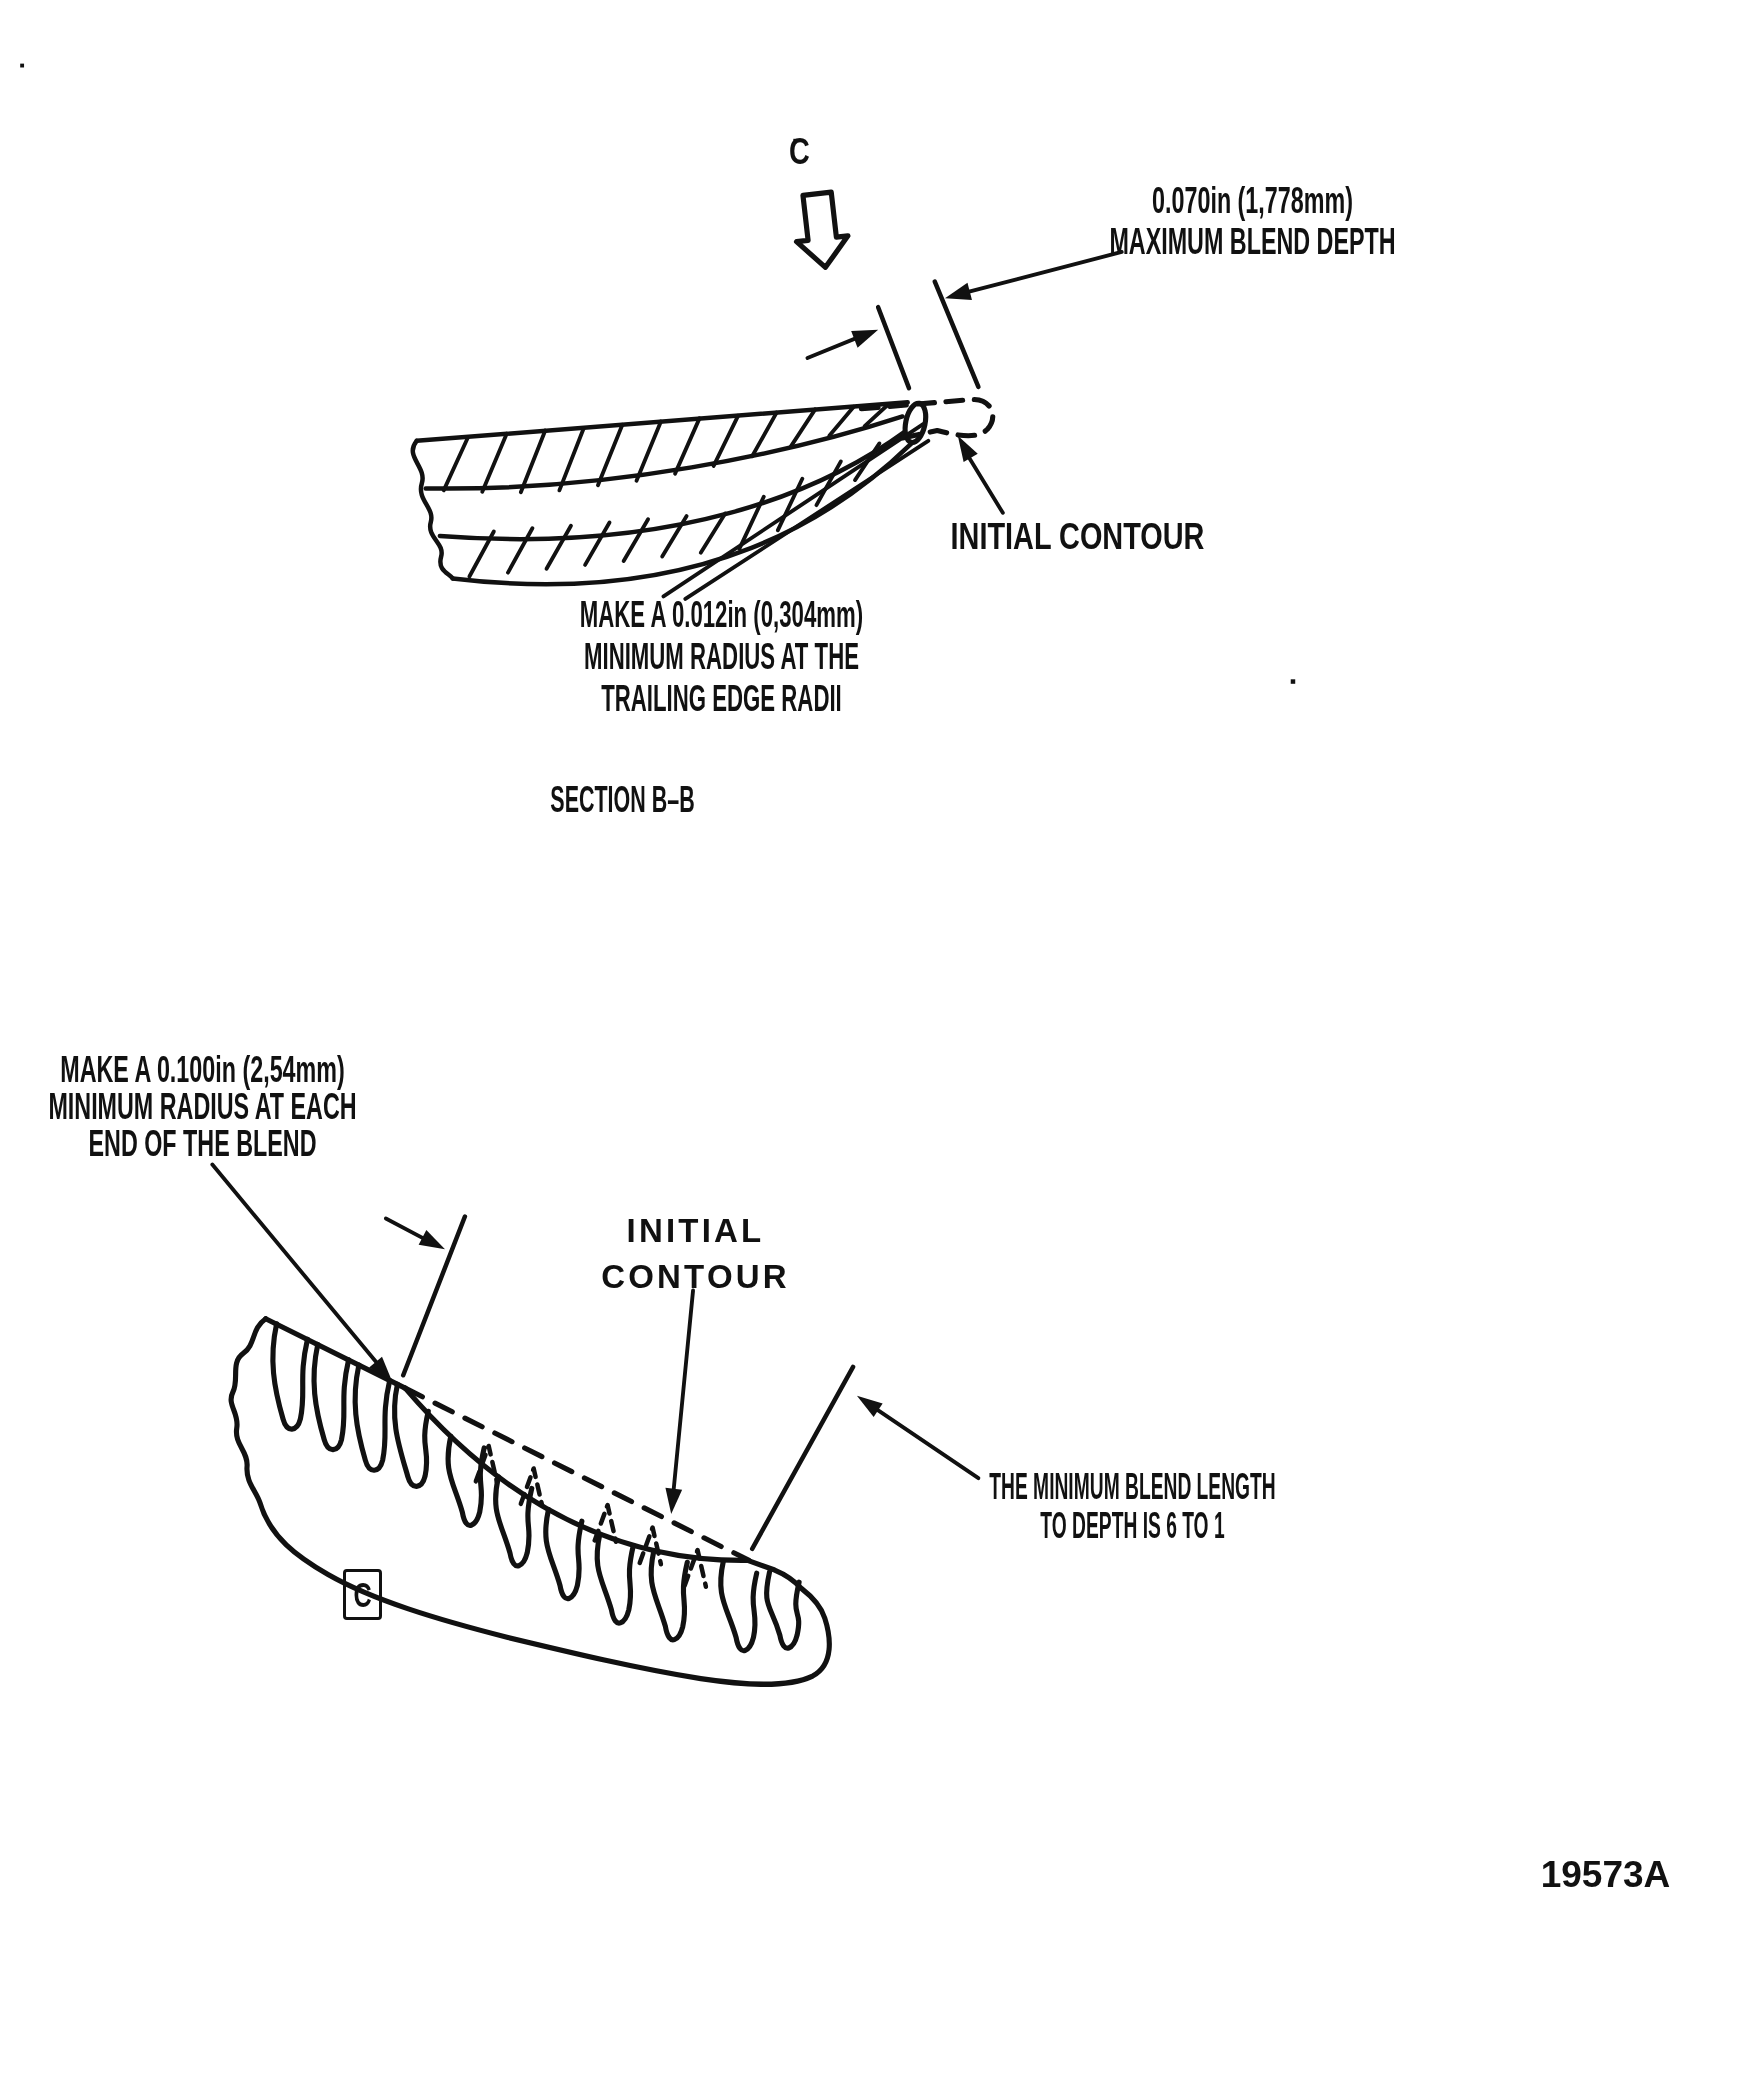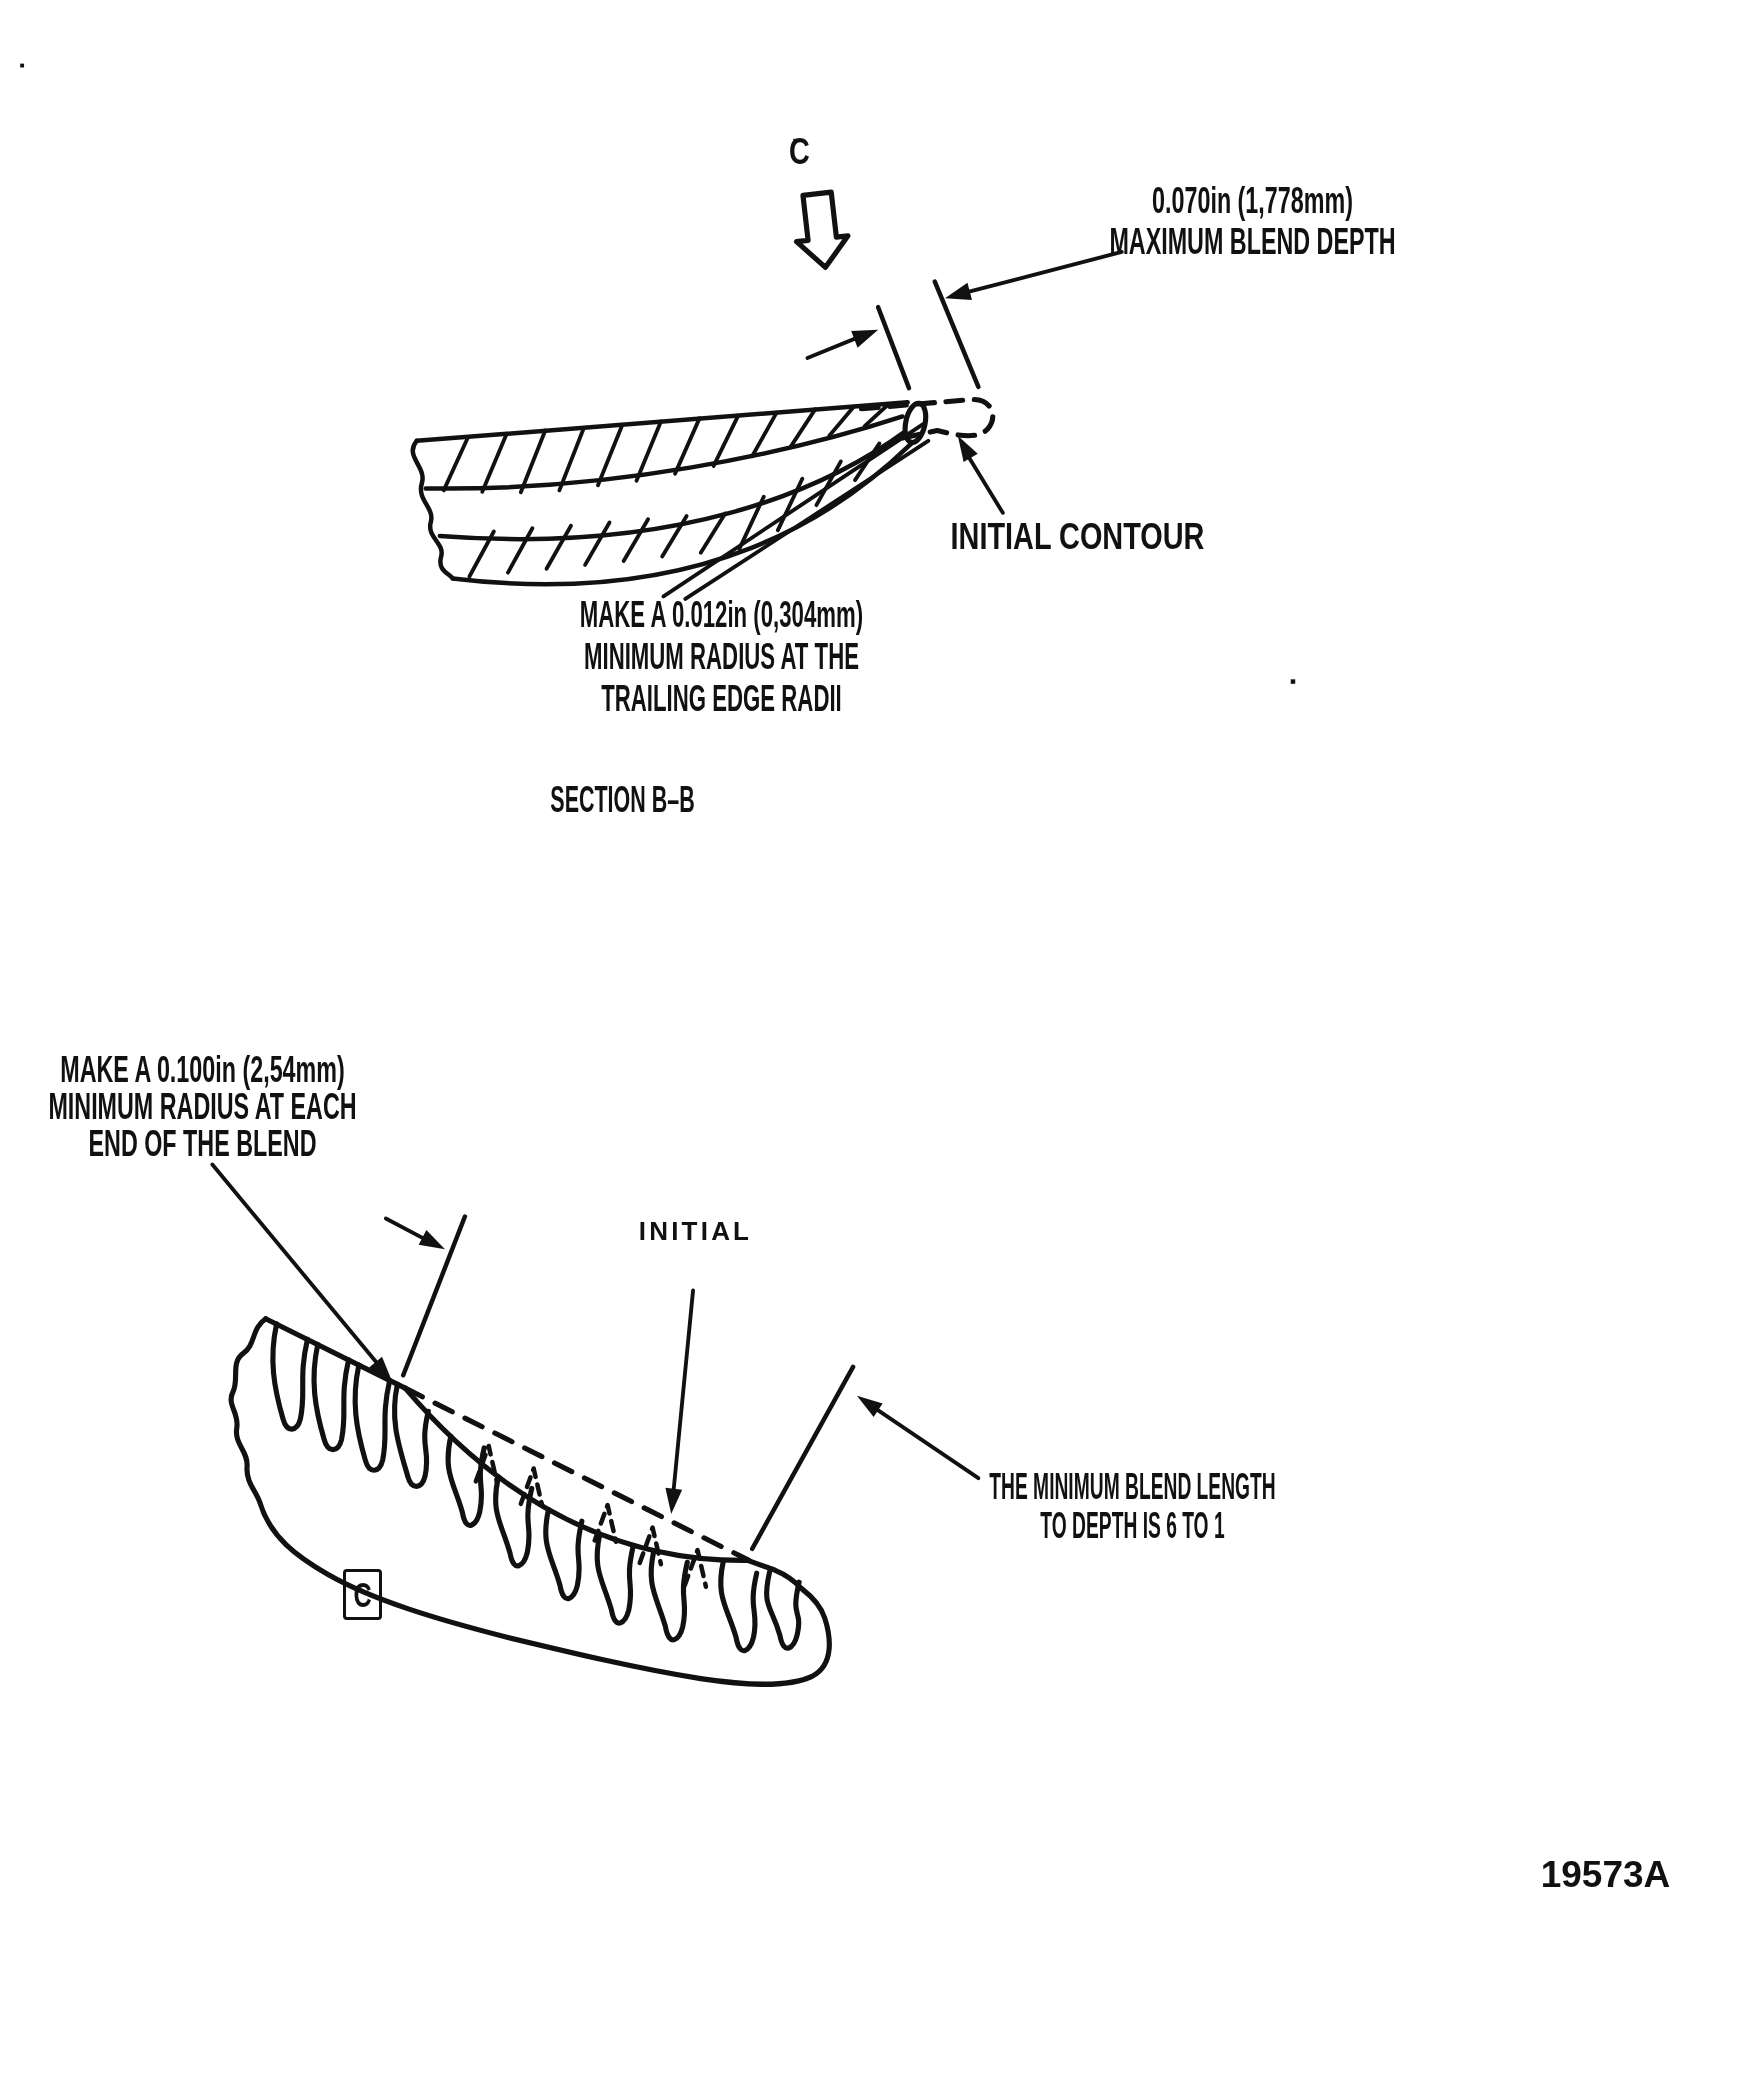--- a/index.html
+++ b/index.html
@@ -179,22 +179,23 @@
   <div class="lbl" style="left:301px;top:779px;font-size:37px;transform:scaleX(.58);">
     <div>SECTION B–B</div>
   </div>
 
   <div class="lbl" style="left:-119px;top:1051px;font-size:37px;line-height:37px;transform:scaleX(.63);">
     <div>MAKE A 0.100in (2,54mm)</div>
     <div>MINIMUM RADIUS AT EACH</div>
     <div>END OF THE BLEND</div>
   </div>
 
-  <div class="lbl" style="left:374px;top:1208px;font-size:26px;line-height:46px;letter-spacing:3.2px;">
+  <div class="lbl" style="left:374px;top:1208px;font-size:33px;line-height:46px;letter-spacing:3.2px;">
     <div>INITIAL</div>
+    <div>CONTOUR</div>
   </div>
 
   <div class="lbl" style="left:811px;top:1467px;font-size:37px;line-height:39px;transform:scaleX(.52);">
     <div>THE MINIMUM BLEND LENGTH</div>
     <div>TO DEPTH IS 6 TO 1</div>
   </div>
 
   <div class="detail-box">
     <span>C</span>
   </div>

